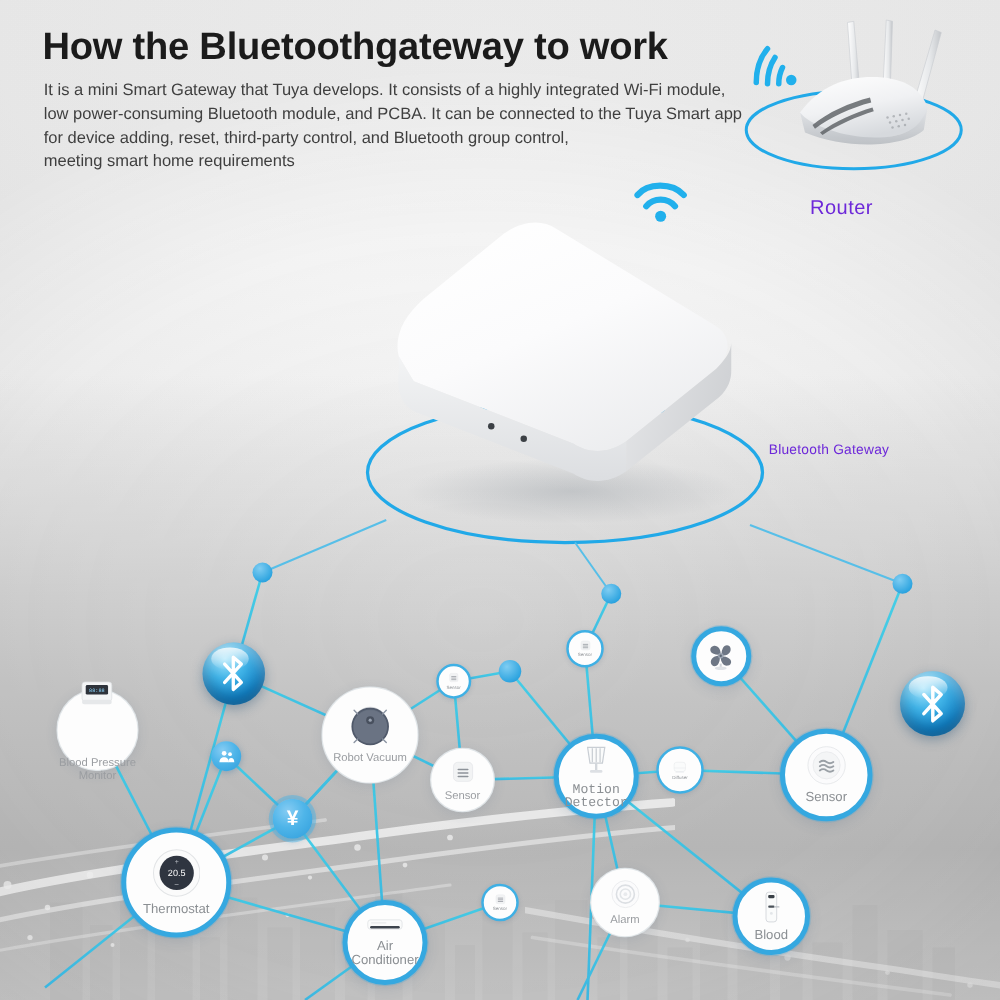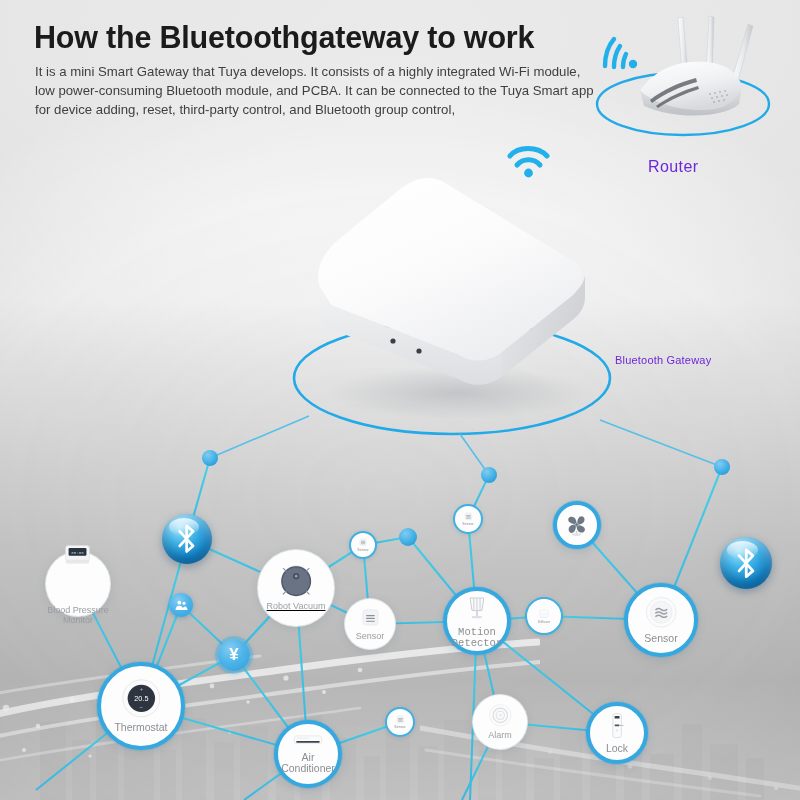--- a/index.html
+++ b/index.html
@@ -231,20 +231,21 @@
     </g>
   </svg>
 
   <div class="bg-vignette"></div>
 
   <div class="headline">How the Bluetoothgateway to work</div>
   <div class="subtext">
     <p>It is a mini Smart Gateway that Tuya develops. It consists of a highly integrated Wi-Fi module,</p>
     <p>low power-consuming Bluetooth module, and PCBA. It can be connected to the Tuya Smart app</p>
     <p>for device adding, reset, third-party control, and Bluetooth group control,</p>
+    <p>meeting smart home requirements</p>
   </div>
 
   <svg id="net" viewBox="0 0 800 800">
     <defs>
       <linearGradient id="lnk" x1="0" y1="0" x2="0" y2="1">
         <stop offset="0%" stop-color="#3fd0e8"></stop>
         <stop offset="100%" stop-color="#35b6e2"></stop>
       </linearGradient>
     </defs>
 
@@ -438,21 +439,21 @@
           <svg class="glyph" width="38.72" height="38.72" viewBox="0 0 48 48">
         <circle cx="24" cy="24" r="23" fill="#fbfbfb" stroke="#e2e4e6"></circle>
         <circle cx="24" cy="24" r="17" fill="#2f3540"></circle>
         <text x="24" y="27" text-anchor="middle" font-family="Liberation Sans, sans-serif" font-size="9" fill="#ffffff">20.5</text>
         <text x="24" y="15" text-anchor="middle" font-size="7" fill="#b8bcc2">+</text>
         <text x="24" y="38" text-anchor="middle" font-size="8" fill="#b8bcc2">−</text>
       </svg>
         </span>
         <span class="nlabel">Thermostat</span>
       </div>
-      <div class="node plainbig" style="left: 296px; top: 588px; width: 78px; height: 78px; text-decoration: underline;">
+      <div class="node plainbig" style="left: 296px; top: 588px; width: 78px; height: 78px;">
         <span>
           <svg class="glyph" width="34.32" height="34.32" viewBox="0 0 48 48">
         <circle cx="24" cy="24" r="20" fill="#6a7383"></circle>
         <circle cx="24" cy="24" r="20" fill="none" stroke="#50596a" stroke-width="2"></circle>
         <path d="M4,22 A20,20 0 0,1 44,22 L44,26 A20,20 0 0,0 4,26 Z" fill="#59627240"></path>
         <circle cx="24" cy="17" r="4.5" fill="#48505e"></circle>
         <circle cx="24" cy="17" r="1.8" fill="#9aa3b1"></circle>
         <path d="M10,10 L6,6 M38,10 L42,6 M10,38 L6,42 M38,38 L42,42" stroke="#8c95a3" stroke-width="1.6" stroke-linecap="round"></path>
       </svg>
         </span>
@@ -540,21 +541,21 @@
       <div class="node big" style="left: 617px; top: 733px; width: 62px; height: 62px;">
         <span>
           <svg class="glyph" width="14.1856" height="27.28" viewBox="0 0 25 48">
         <rect x="5" y="3" width="15" height="42" rx="4" fill="#fafbfb" stroke="#d7dade" stroke-width="1.4"></rect>
         <rect x="8" y="7" width="9" height="4.5" rx="1.6" fill="#3a4047"></rect>
         <rect x="8" y="22" width="9" height="3" rx="1.5" fill="#4b525a"></rect>
         <rect x="16" y="23" width="8" height="1.6" rx=".8" fill="#b9bec4"></rect>
         <circle cx="12.5" cy="33" r="2" fill="#e3e6e9"></circle>
       </svg>
         </span>
-        <span class="nlabel">Lock</span>
+        <span class="nlabel">Blood</span>
       </div>
       <div class="node small" style="left: 363px; top: 545px; width: 28px; height: 28px;">
         <span>
           <svg class="glyph" width="10.08" height="10.08" viewBox="0 0 48 48">
         <rect x="8" y="8" width="32" height="32" rx="7" fill="#f2f3f4" stroke="#e0e2e5"></rect>
         <g stroke="#8d9299" stroke-width="2.6" stroke-linecap="round">
           <path d="M16,20 H32"></path>
               <path d="M16,26 H32"></path>
               <path d="M16,32 H32"></path>
         </g>

